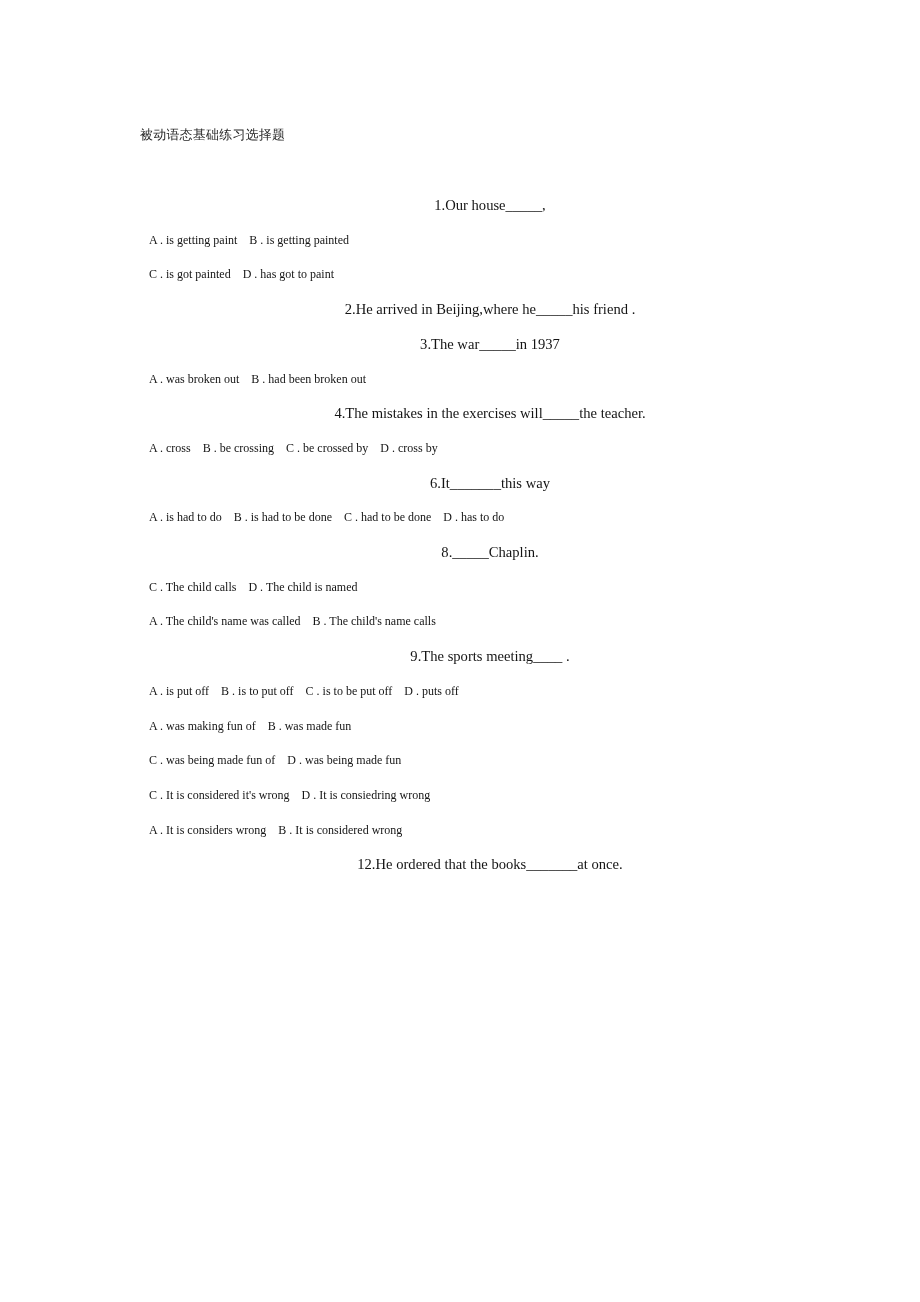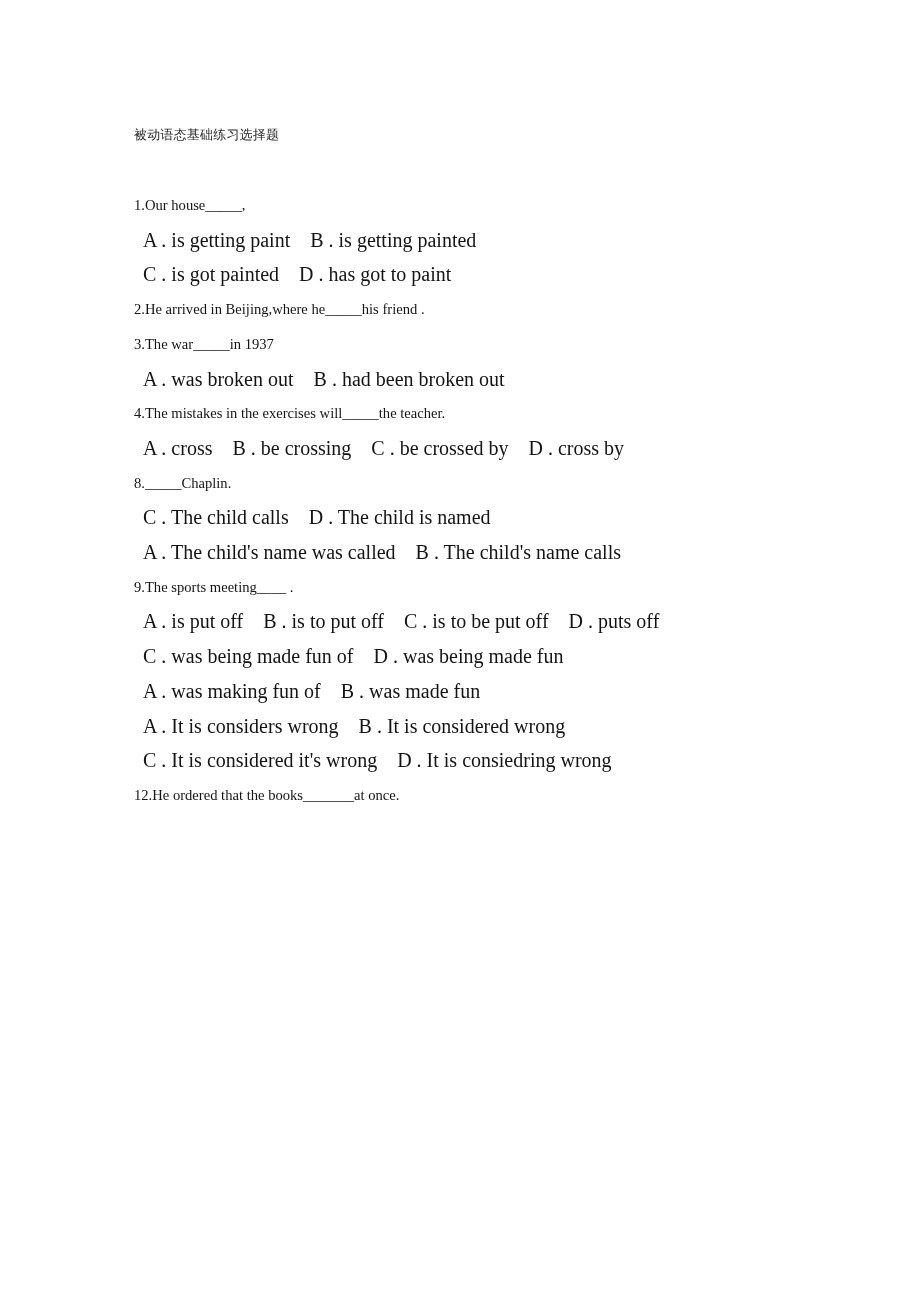--- a/index.html
+++ b/index.html
@@ -21,21 +21,21 @@
     position: absolute;
     left: 0;
     top: 0;
     width: 920px;
     height: 1302px;
     background: #ffffff;
   }
 
   .doc-body {
     position: absolute;
-    left: 134px;
+    left: 140px;
     top: 126px;
     width: 700px;
   }
 
   .doc-title {
     font-family: "DejaVu Sans", "Liberation Sans", sans-serif;
     font-size: 13px;
     line-height: 18px;
     color: #262626;
     letter-spacing: 0.2px;
@@ -51,24 +51,25 @@
     margin: 0;
   }
 
   .q-line {
     font-size: 14.6px;
     line-height: 34.7px;
     color: #141414;
     white-space: nowrap;
     margin: 0;
     padding: 0;
+    text-align: center;
   }
 
   .opt-line {
-    font-size: 20px;
+    font-size: 12px;
     line-height: 34.7px;
     color: #141414;
     white-space: nowrap;
     margin: 0;
     padding-left: 9px;
   }
 </style>
 </head>
 <body>
 
@@ -92,41 +93,45 @@
       <div class="q-line">3.The war_____in 1937</div>
       <div class="opt-line">A . was broken out B . had been broken out</div>
     </div>
 
     <div class="q-block">
       <div class="q-line">4.The mistakes in the exercises will_____the teacher.</div>
       <div class="opt-line">A . cross B . be crossing C . be crossed by D . cross by</div>
     </div>
 
 
+    <div class="q-block">
+      <div class="q-line">6.It_______this way</div>
+      <div class="opt-line">A . is had to do B . is had to be done C . had to be done D . has to do</div>
+    </div>
 
 
     <div class="q-block">
       <div class="q-line">8._____Chaplin.</div>
       <div class="opt-line">C . The child calls D . The child is named</div>
       <div class="opt-line">A . The child's name was called B . The child's name calls</div>
     </div>
 
     <div class="q-block">
       <div class="q-line">9.The sports meeting____ .</div>
       <div class="opt-line">A . is put off B . is to put off C . is to be put off D . puts off</div>
     </div>
 
     <div class="q-block">
+      <div class="opt-line">A . was making fun of B . was made fun</div>
       <div class="opt-line">C . was being made fun of D . was being made fun</div>
-      <div class="opt-line">A . was making fun of B . was made fun</div>
     </div>
 
     <div class="q-block">
+      <div class="opt-line">C . It is considered it's wrong D . It is consiedring wrong</div>
       <div class="opt-line">A . It is considers wrong B . It is considered wrong</div>
-      <div class="opt-line">C . It is considered it's wrong D . It is consiedring wrong</div>
     </div>
 
     <div class="q-block">
       <div class="q-line">12.He ordered that the books_______at once.</div>
     </div>
 
   </div>
 </div>
 
 </body></html>

